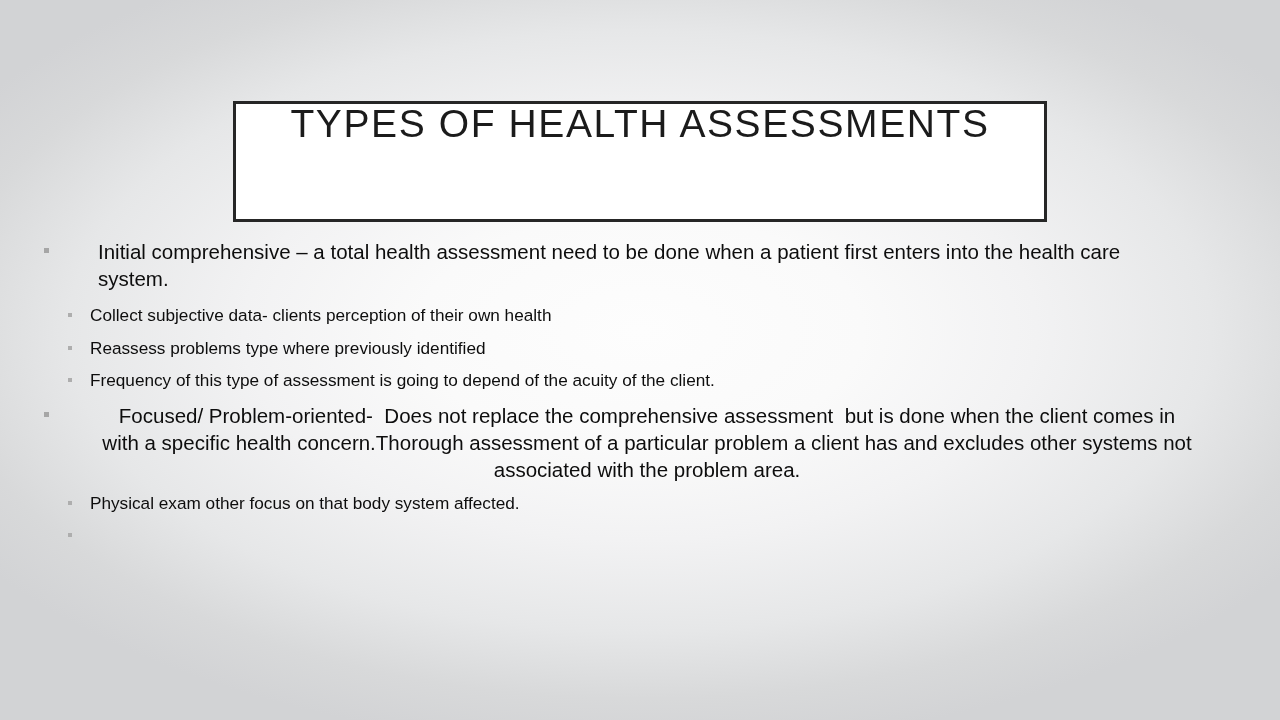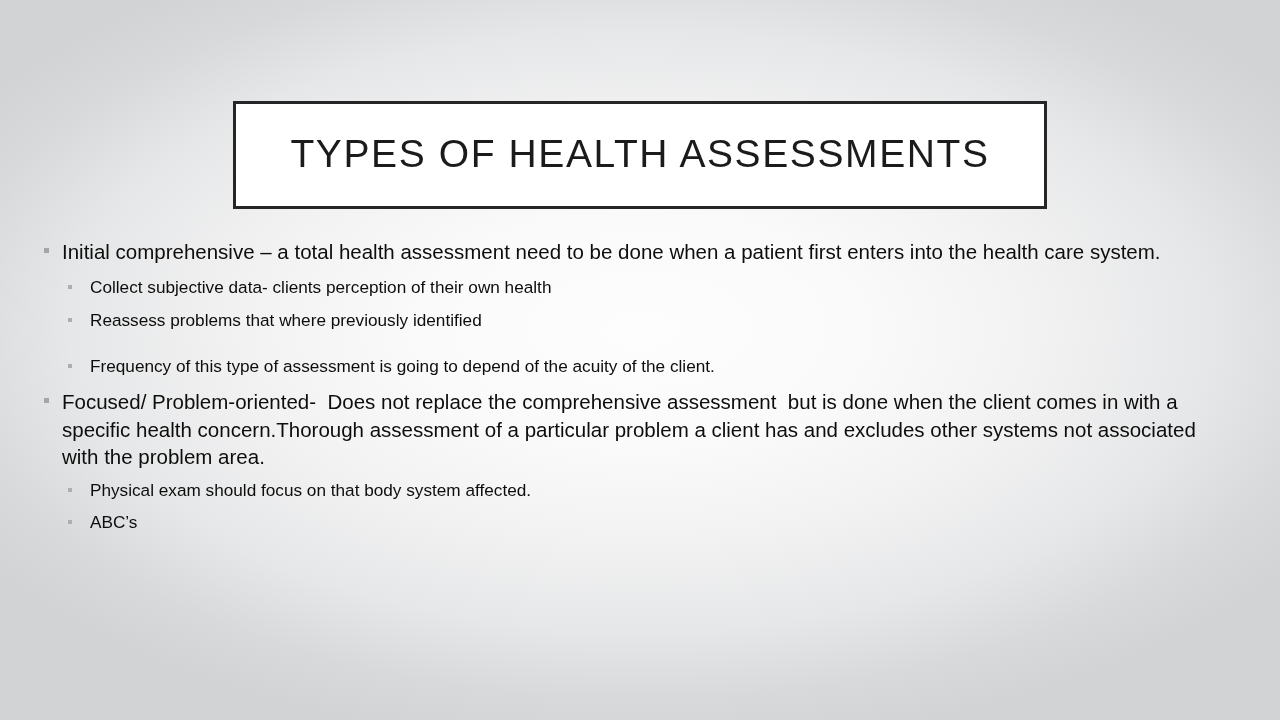--- a/index.html
+++ b/index.html
@@ -29,26 +29,25 @@
           #d8d9da 88%,
           #d2d3d5 100%);
   }
 
   
   #title-box {
     position: absolute;
     left: 233px;
     top: 101px;
     width: 814px;
-    height: 108px;
+    height: 121px;
     box-sizing: border-box;
     background: #ffffff;
     border: 3px solid #262626;
     display: flex;
-    align-items: center;
     justify-content: center;
   }
   #title-text {
     font-family: "Liberation Sans", sans-serif;
     font-size: 39px;
     font-weight: 300;
     letter-spacing: 1.6px;
     color: #1b1b1b;
     text-transform: uppercase;
     line-height: 1.1;
@@ -65,21 +64,21 @@
   }
 
   .bullet-row {
     display: block;
     position: relative;
     box-sizing: border-box;
   }
 
   
   .lvl1 {
-    padding-left: 62px;
+    padding-left: 98px;
     padding-right: 84px;
     font-size: 20.5px;
     font-weight: 400;
     color: #0d0d0d;
     line-height: 27.3px;
     margin-bottom: 3px;
     letter-spacing: 0.0px;
   }
   .lvl1 .marker {
     position: absolute;
@@ -112,22 +111,22 @@
 
   .lvl1 .txt, .lvl2 .txt {
     display: block;
     white-space: pre-wrap;
   }
 
   .sp-before-1 { margin-top: 11px; }
   .sp-before-2 { margin-top: 9px; }
   .sp-before-3 { margin-top: 11px; }
   .sp-before-4 { margin-top: 10px; }
-  .sp-before-5 { margin-top: 23px; }
-  .sp-before-6 { margin-top: 10px; }
+  .sp-before-5 { margin-top: 9px; }
+  .sp-before-6 { margin-top: 10px; text-align: center; }
   .sp-before-7 { margin-top: 9px; }
 </style>
 </head>
 <body>
 
 <div id="slide">
 
   <div id="title-box">
     <div id="title-text">Types of Health Assessments</div>
   </div>
@@ -141,38 +140,37 @@
 
     <div class="bullet-row lvl2 sp-before-1">
       <span class="marker"></span>
       <span class="txt">Collect subjective data- clients perception of their own health</span>
     </div>
 
 
 
     <div class="bullet-row lvl2 sp-before-4">
       <span class="marker"></span>
-      <span class="txt">Reassess problems that where previously identified</span>
+      <span class="txt">Reassess problems type where previously identified</span>
     </div>
 
     <div class="bullet-row lvl2 sp-before-5">
       <span class="marker"></span>
       <span class="txt">Frequency of this type of assessment is going to depend of the acuity of the client.</span>
     </div>
 
     <div class="bullet-row lvl1 sp-before-6">
       <span class="marker"></span>
       <span class="txt">Focused/ Problem-oriented-  Does not replace the comprehensive assessment  but is done when the client comes in with a specific health concern.Thorough assessment of a particular problem a client has and excludes other systems not associated with the problem area.</span>
     </div>
 
     <div class="bullet-row lvl2 sp-before-7">
       <span class="marker"></span>
-      <span class="txt">Physical exam should focus on that body system affected.</span>
+      <span class="txt">Physical exam other focus on that body system affected.</span>
     </div>
 
 
     <div class="bullet-row lvl2 sp-before-7">
       <span class="marker"></span>
-      <span class="txt">ABC’s</span>
     </div>
 
   </div>
 </div>
 
 </body></html>

